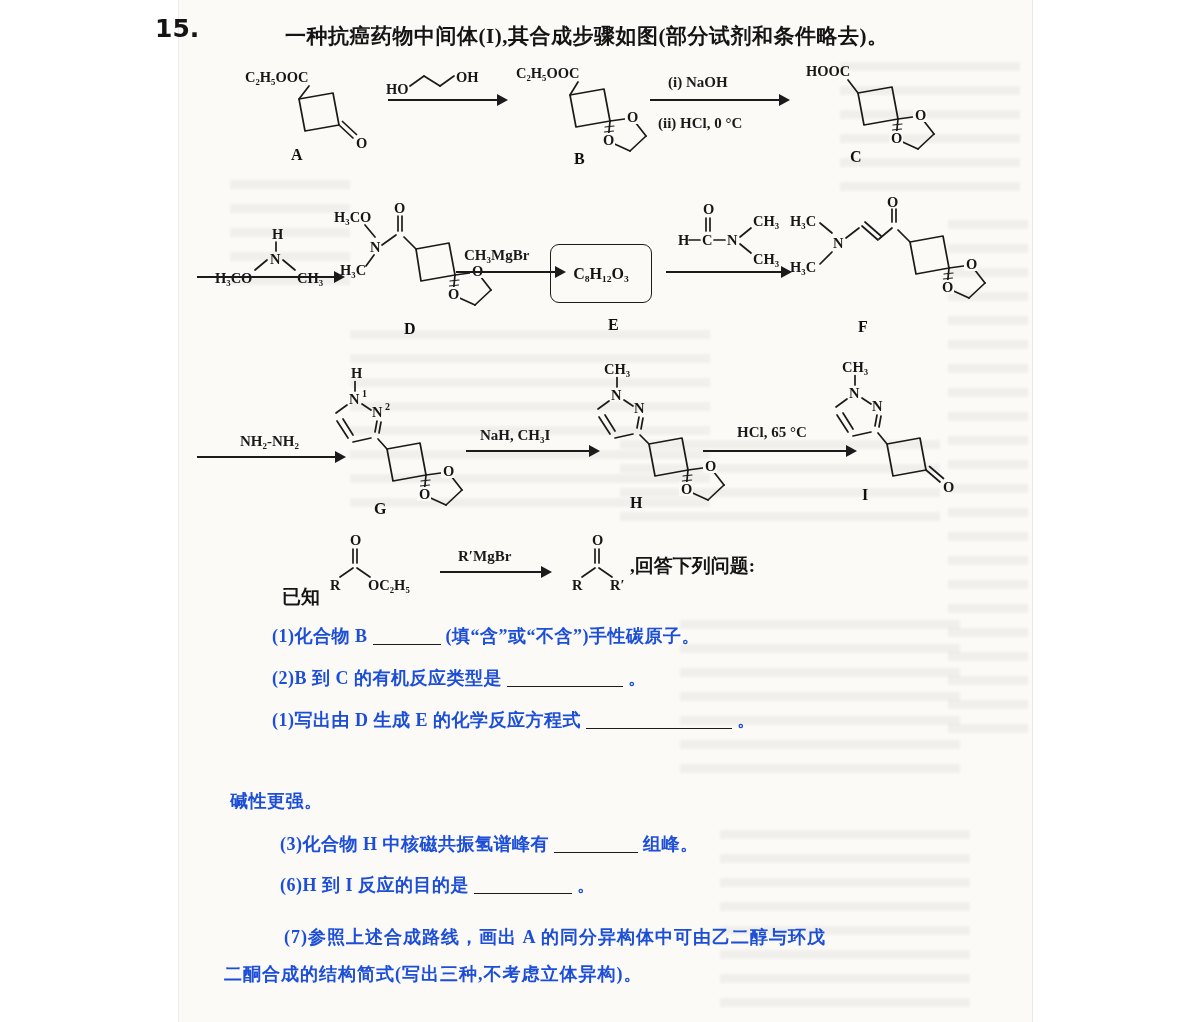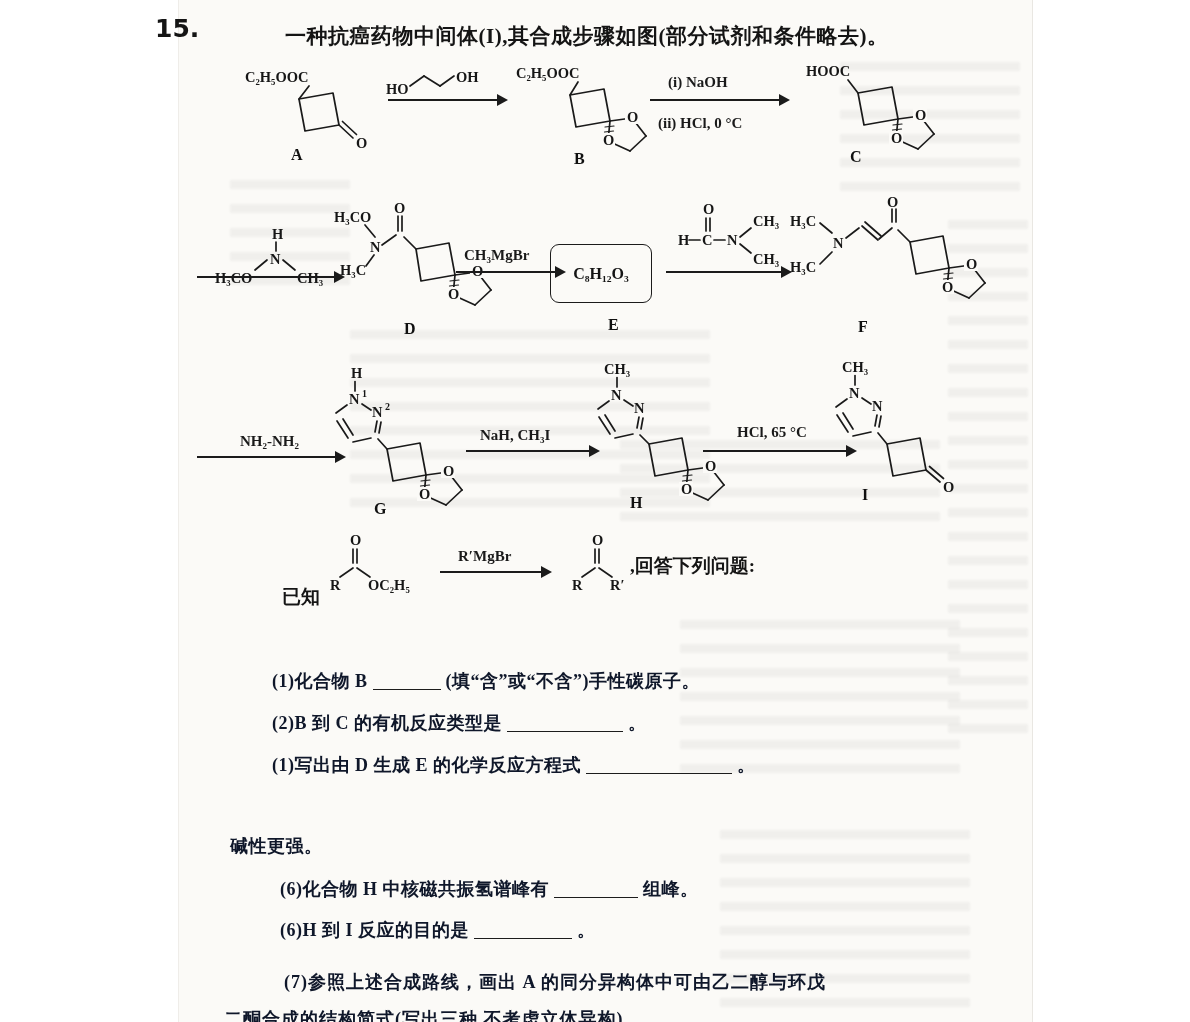--- a/index.html
+++ b/index.html
@@ -11,22 +11,22 @@
          background:repeating-linear-gradient(180deg,#4a4a4a 0 9px,transparent 9px 24px);}
   #qnum{position:absolute;left:155px;top:14px;font:600 25px "DejaVu Sans",sans-serif;color:#141414;}
   #title{position:absolute;left:285px;top:22px;font:700 21px "Liberation Serif",serif;
          color:#141414;white-space:nowrap;letter-spacing:.5px;}
   .arrow{position:absolute;height:2px;background:#1b1b1b;}
   .arrow::after{content:"";position:absolute;right:-2px;top:-5px;border-left:11px solid #1b1b1b;
                 border-top:6px solid transparent;border-bottom:6px solid transparent;}
   .rg{position:absolute;font:700 15px "Liberation Serif",serif;color:#1a1a1a;white-space:nowrap;}
   .cl{position:absolute;font:700 16px "Liberation Serif",serif;color:#101010;}
   .cn{position:absolute;font:700 19px "Liberation Serif",serif;color:#151515;white-space:nowrap;}
-  .q{position:absolute;font:700 18px "Liberation Serif",serif;color:#0f172a;
-     white-space:nowrap;letter-spacing:.5px;margin-top:45px;}
+  .q{position:absolute;font:700 18px "Liberation Serif",serif;color:#1d4ed8;
+     white-space:nowrap;letter-spacing:.5px;}
   .blank{display:inline-block;border-bottom:1.8px solid #1c1c1c;position:relative;top:3px;margin:0 5px;}
   .chem{position:absolute;overflow:visible;}
   .chem line{stroke:#1a1a1a;stroke-width:1.7;stroke-linecap:round;}
   .chem line.hash{stroke-width:1.2;}
   .chem polygon{fill:none;stroke:#1a1a1a;stroke-width:1.7;stroke-linejoin:round;}
   .chem text{font-family:"Liberation Serif",serif;font-weight:700;font-size:14.5px;fill:#161616;}
   .chem text.sm{font-size:10px;}
   .chem rect.mask{fill:#fbfaf7;stroke:none;}
   .ebox{position:absolute;left:550px;top:244px;width:100px;height:57px;border:1.8px solid #1b1b1b;
         border-radius:9px;display:flex;align-items:center;justify-content:center;
@@ -325,21 +325,21 @@
     <span>(2)B 到 C 的有机反应类型是</span><span class="blank" style="width:116px;"></span><span>。</span>
   </div>
 
   <div class="q" style="left:272px;top:708px;">
     <span>(1)写出由 D 生成 E 的化学反应方程式</span><span class="blank" style="width:146px;"></span><span>。</span>
   </div>
 
   <div class="q" style="left:230px;top:789px;">碱性更强。</div>
 
   <div class="q" style="left:280px;top:832px;">
-    <span>(6)化合物 H 中核磁共振氢谱峰有</span><span class="blank" style="width:84px;"></span><span>组峰。</span>
+    <span>(3)化合物 H 中核磁共振氢谱峰有</span><span class="blank" style="width:84px;"></span><span>组峰。</span>
   </div>
 
   <div class="q" style="left:280px;top:873px;">
     <span>(6)H 到 I 反应的目的是</span><span class="blank" style="width:98px;"></span><span>。</span>
   </div>
 
   <div class="q" style="left:284px;top:925px;letter-spacing:1px;">(7)参照上述合成路线，画出 A 的同分异构体中可由乙二醇与环戊</div>
   <div class="q" style="left:224px;top:962px;letter-spacing:1px;">二酮合成的结构简式(写出三种,不考虑立体异构)。</div>
 
 </div>

